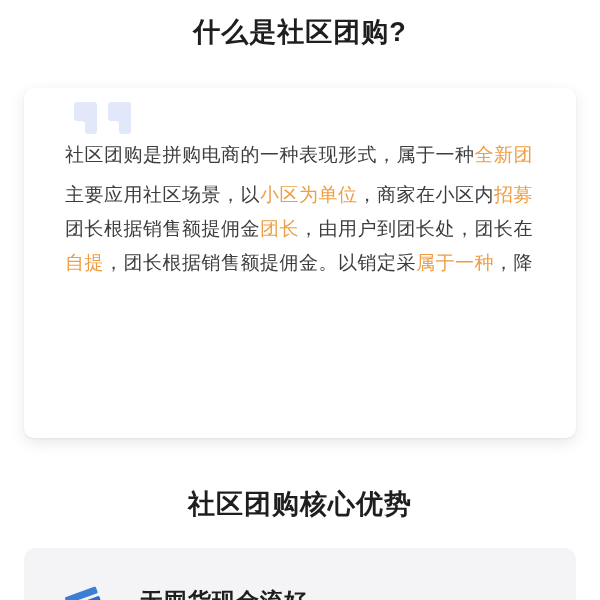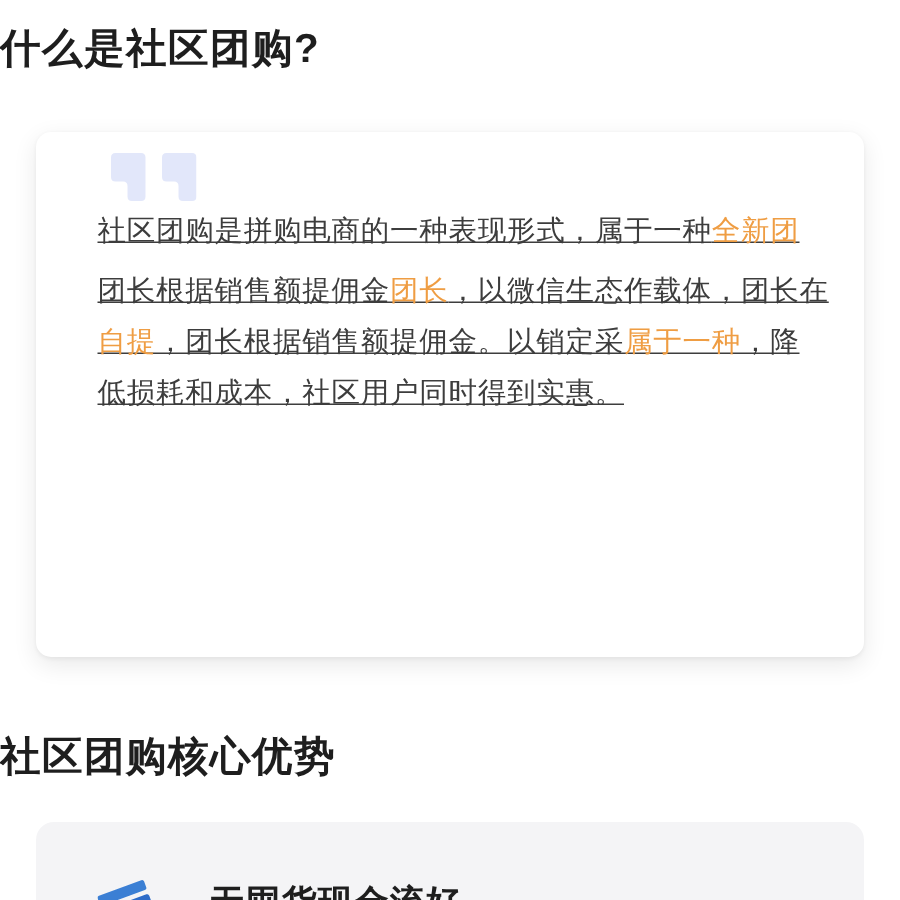--- a/index.html
+++ b/index.html
@@ -11,21 +11,21 @@
     background: #ffffff;
     font-family: "Liberation Sans", sans-serif;
     color: #3d3d3d;
   }
   .page-title {
     position: absolute;
     top: 14px;
     left: 0;
     width: 600px;
     margin: 0;
-    text-align: left;
+    text-align: center;
     font-size: 27px;
     font-weight: 700;
     color: #1e1e1e;
     letter-spacing: 1px;
   }
   .intro-card {
     position: absolute;
     left: 24px;
     top: 88px;
     width: 552px;
@@ -38,28 +38,29 @@
   }
   .quote-wrap { height: 33px; margin-left: 9px; }
   .para {
     font-size: 19px;
     line-height: 34px;
     letter-spacing: 0.5px;
     color: #3d3d3d;
   }
   .para-1 { margin-top: 3px; }
   .para-2 { margin-top: 6px; }
-  .t-line { white-space: nowrap; text-decoration: underline; }
+  .t-line { white-space: nowrap; }
   .hl { color: var(--accent, #ef9d43); }
   .section-title {
     position: absolute;
     top: 486px;
     left: 0;
     width: 600px;
     margin: 0;
+    text-align: center;
     font-size: 27px;
     font-weight: 700;
     color: #1e1e1e;
     letter-spacing: 1px;
   }
   .advantage-card {
     position: absolute;
     left: 24px;
     top: 548px;
     width: 552px;
@@ -92,23 +93,23 @@
   <div class="quote-wrap">
     <svg width="57" height="33" viewBox="0 0 57 33" aria-hidden="true">
       <path d="M3,0 H20 Q23,0 23,3 V29 Q23,32 20,32 H14 Q11,32 11,29 V22 Q11,19 8,19 H3 Q0,19 0,16 V3 Q0,0 3,0 Z" fill="#e2e7fa"></path>
       <path d="M37,0 H54 Q57,0 57,3 V29 Q57,32 54,32 H48 Q45,32 45,29 V22 Q45,19 42,19 H37 Q34,19 34,16 V3 Q34,0 37,0 Z" fill="#e2e7fa"></path>
     </svg>
   </div>
   <div class="para para-1">
       <div class="t-line"><span>社区团购是拼购电商的一种表现形式，属于一种</span><span class="hl">全新团</span></div>
     </div>
   <div class="para para-2">
-      <div class="t-line"><span>团长根据销售额提佣金</span><span class="hl">团长</span><span>，以微信生态作载体，团长在</span></div>
+      <div class="t-line"><span>主要应用社区场景，以</span><span class="hl">小区为单位</span><span>，商家在小区内</span><span class="hl">招募</span></div>
+      <div class="t-line"><span>团长根据销售额提佣金</span><span class="hl">团长</span><span>，由用户到团长处，团长在</span></div>
       <div class="t-line"><span class="hl">自提</span><span>，团长根据销售额提佣金。以销定采</span><span class="hl">属于一种</span><span>，降</span></div>
-      <div class="t-line"><span>低损耗和成本，社区用户同时得到实惠。</span></div>
     </div>
 </section>
 
 <h2 class="section-title">社区团购核心优势</h2>
 
 <section class="advantage-card">
   <div class="adv-row">
     <span class="adv-icon">
       <svg width="40" height="40" viewBox="0 0 40 40" aria-hidden="true">
         <g transform="rotate(-20 20 20)">

